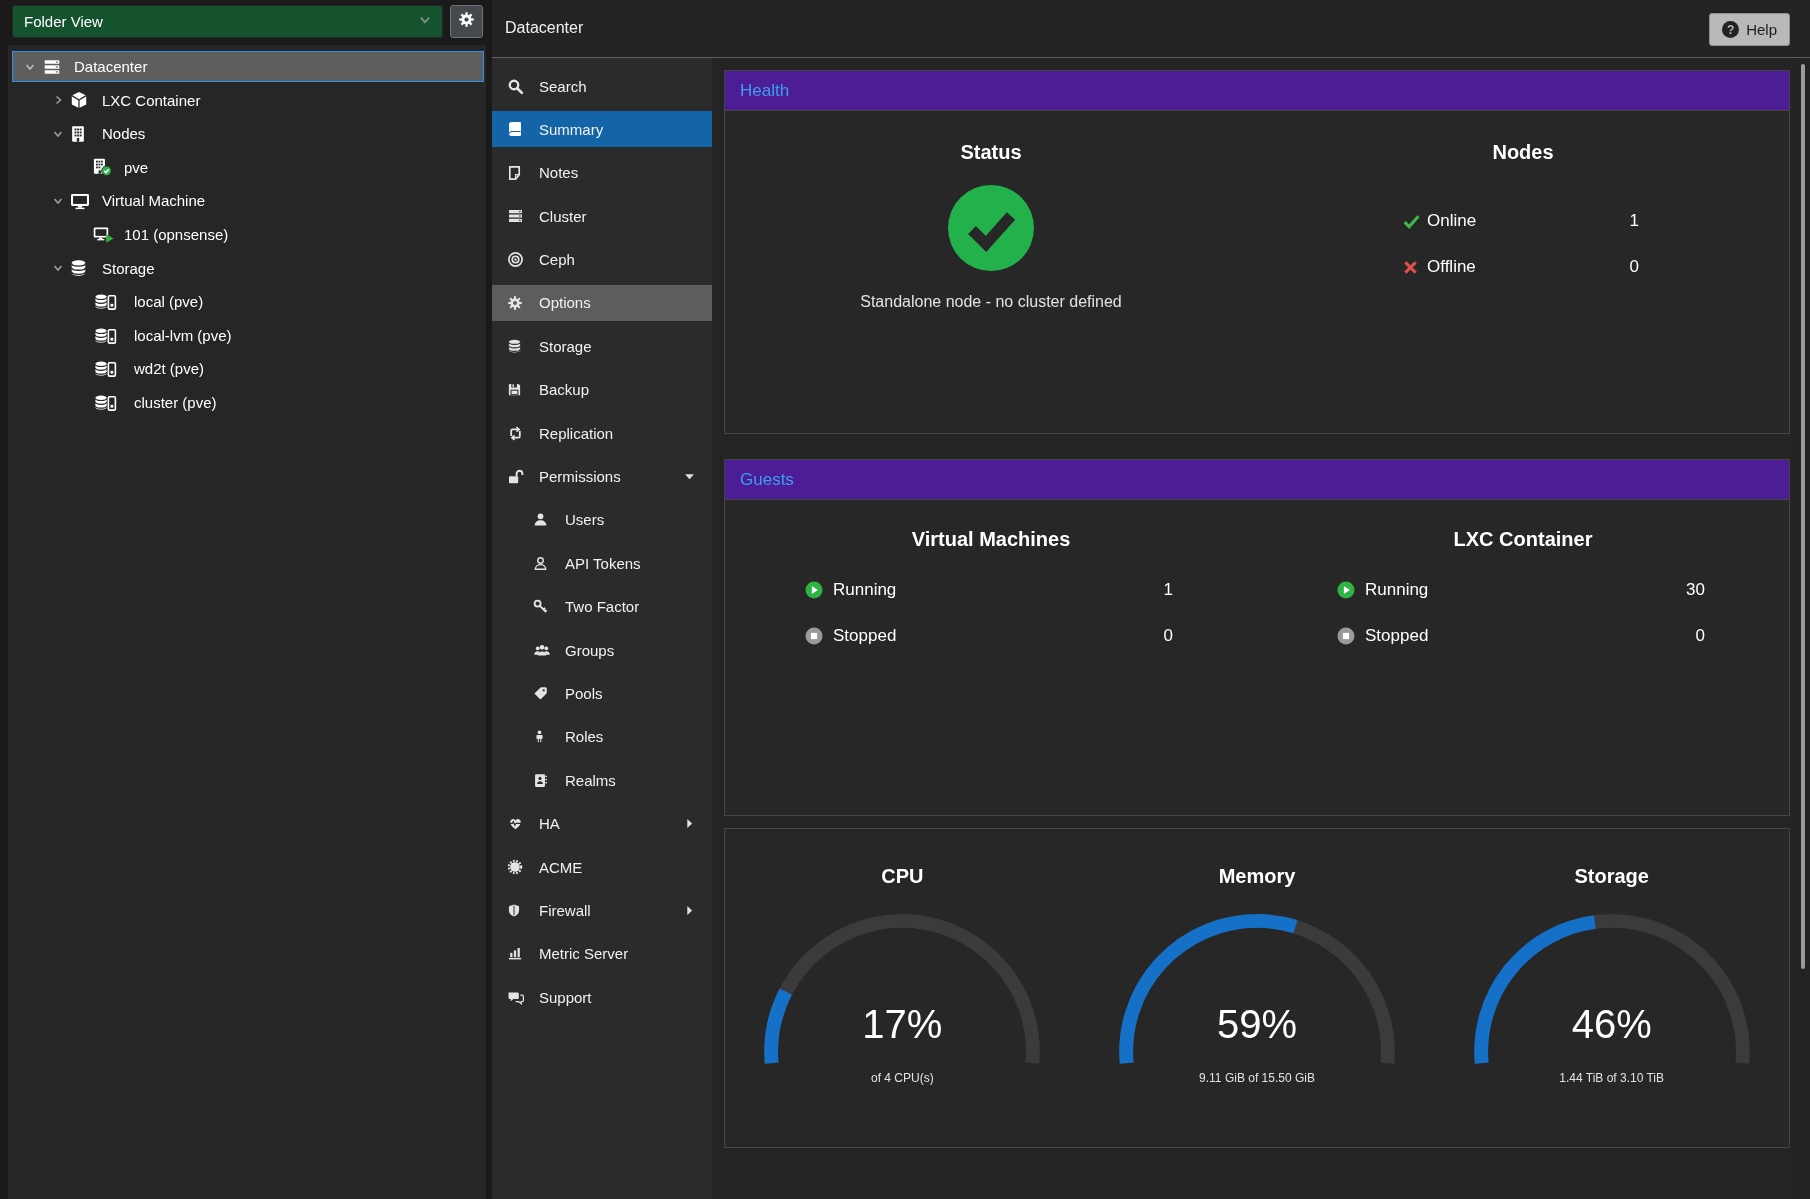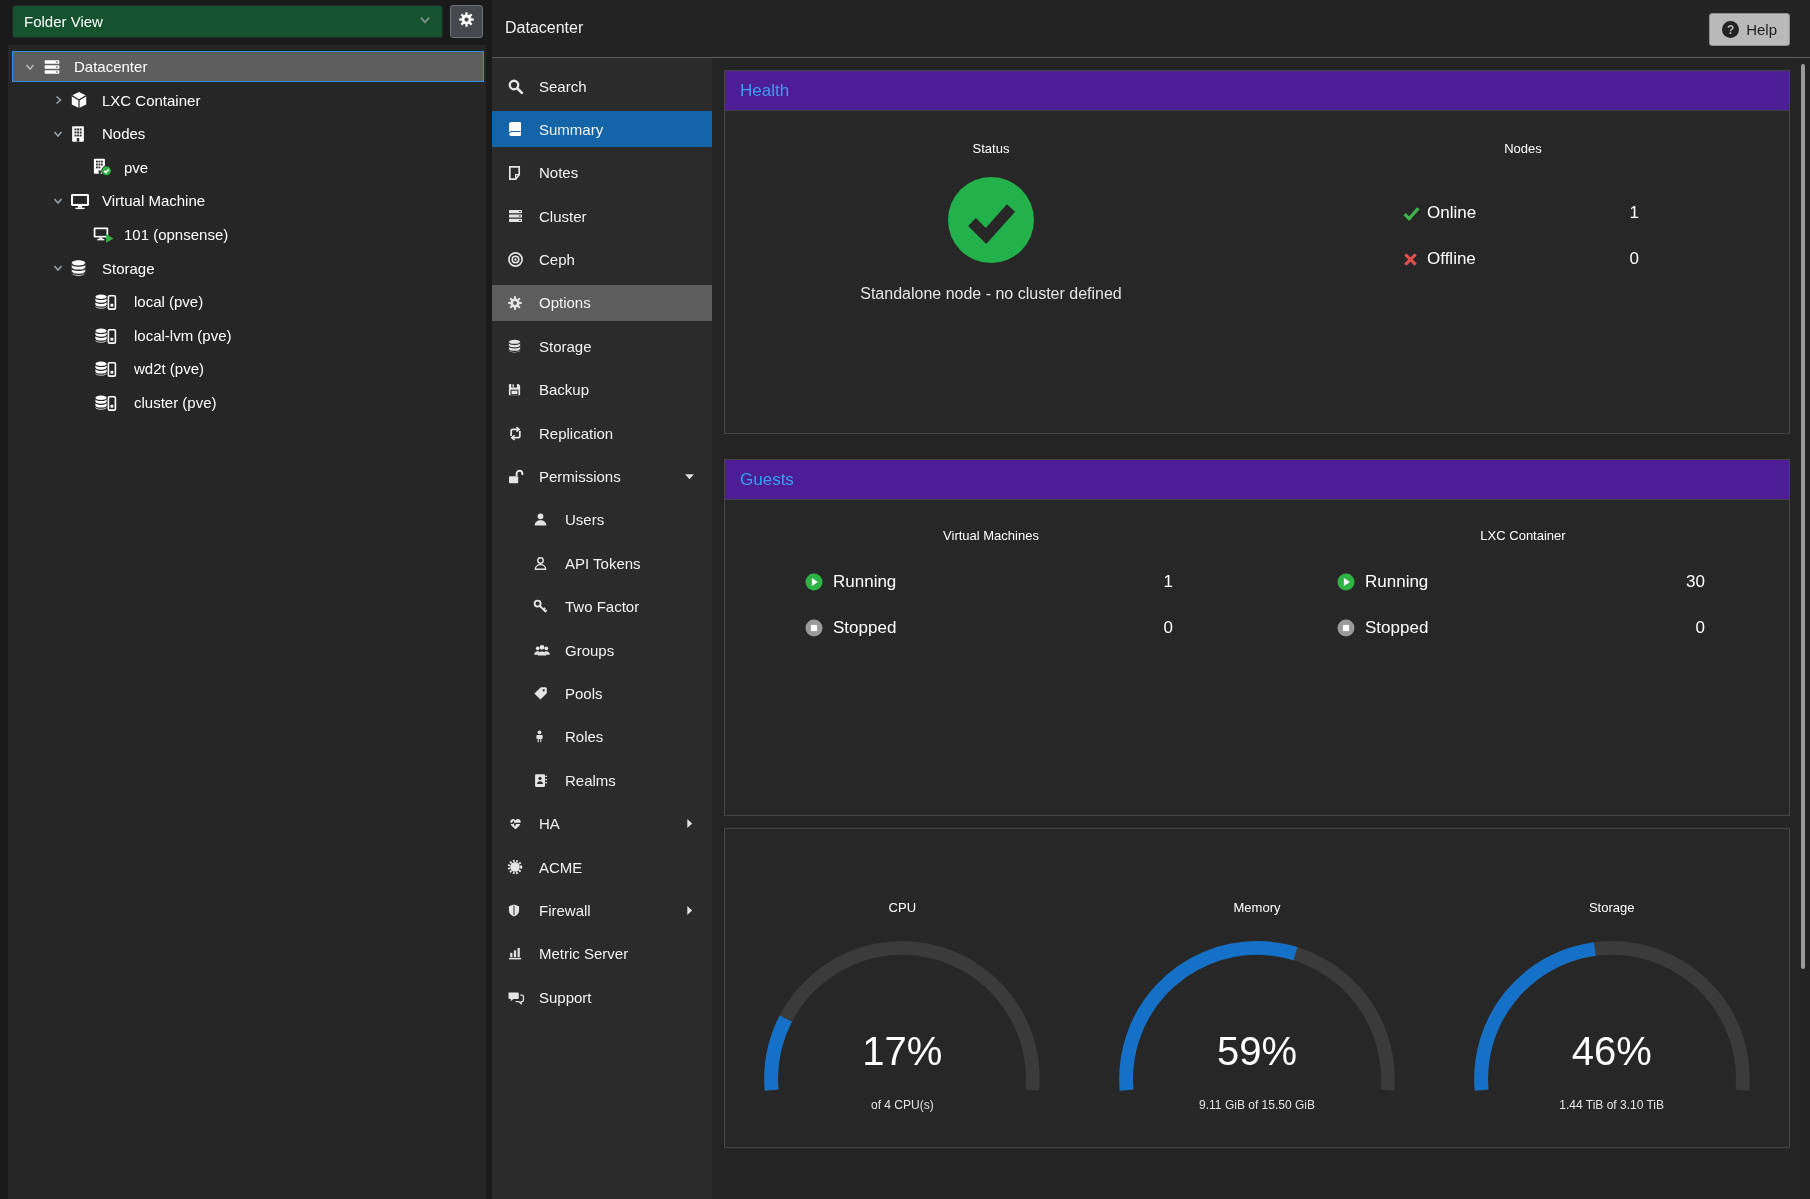--- a/index.html
+++ b/index.html
@@ -33,38 +33,38 @@
   .mitem.sel { background:#1464a8; }
   .mitem.hover { background:#5d5d5d; }
   .mitem .arrow { margin-left:auto; margin-right:17px; display:flex; }
 
   
   .content { position:absolute; left:712px; top:58px; width:1082px; height:1141px; background:#242424; padding:12px 4px 0 12px; }
   .panel { width:1066px; background:#272727; border:1px solid #454545; margin-bottom:25px; }
   .panel-h { height:40px; background:#4c1d95; border-bottom:1px solid #454545; display:flex; align-items:center; padding:0 15px; font-size:17px; color:#3b9ef3; }
   .cols { display:flex; }
   .col { flex:1; text-align:center; }
-  .bighead { font-size:13px; font-weight:normal; color:#fff; }
+  .bighead { font-size:20px; font-weight:bold; color:#fff; }
 
   .health-body { height:322px; }
   .health-body .bighead { margin-top:30px; }
   .status-circle { width:86px; height:86px; margin:21px auto 0; }
   .status-msg { margin-top:22px; font-size:16px; color:#e3e3e3; }
   .statbox { width:240px; margin:34px auto 0; text-align:left; }
   .statrow { display:flex; align-items:center; height:46px; font-size:17px; color:#fff; }
   .statrow .sicon { width:24px; display:flex; align-items:center; }
   .statrow .sval { margin-left:auto; padding-right:4px; }
 
   .guests-body { height:315px; }
   .guests-body .bighead { margin-top:28px; }
   .guestbox { width:372px; margin:16px auto 0; text-align:left; }
   .guestbox .statrow { height:46px; }
   .guestbox .sicon { width:28px; }
 
-  .res-body { height:318px; padding-top:2px;align-items:center; }
+  .res-body { height:318px; padding-top:2px; }
   .res-body .bighead { margin-top:34px; }
   .gauge-wrap { position:relative; width:276px; height:157px; margin:26px auto 0; }
   .gauge-wrap svg { position:absolute; left:0; top:0; width:276px; height:157px; }
   .gauge-pct { position:absolute; left:0; right:0; top:88px; text-align:center; font-size:40px; color:#fff; }
   .gauge-sub { font-size:12px; color:#e3e3e3; }
 
   
   .scrollbar { position:absolute; right:0; top:58px; width:16px; height:1141px; background:#232323; }
   .scroll-thumb { position:absolute; left:7px; top:6px; width:4px; height:905px; background:#9b9b9b; border-radius:2px; }
 </style>

